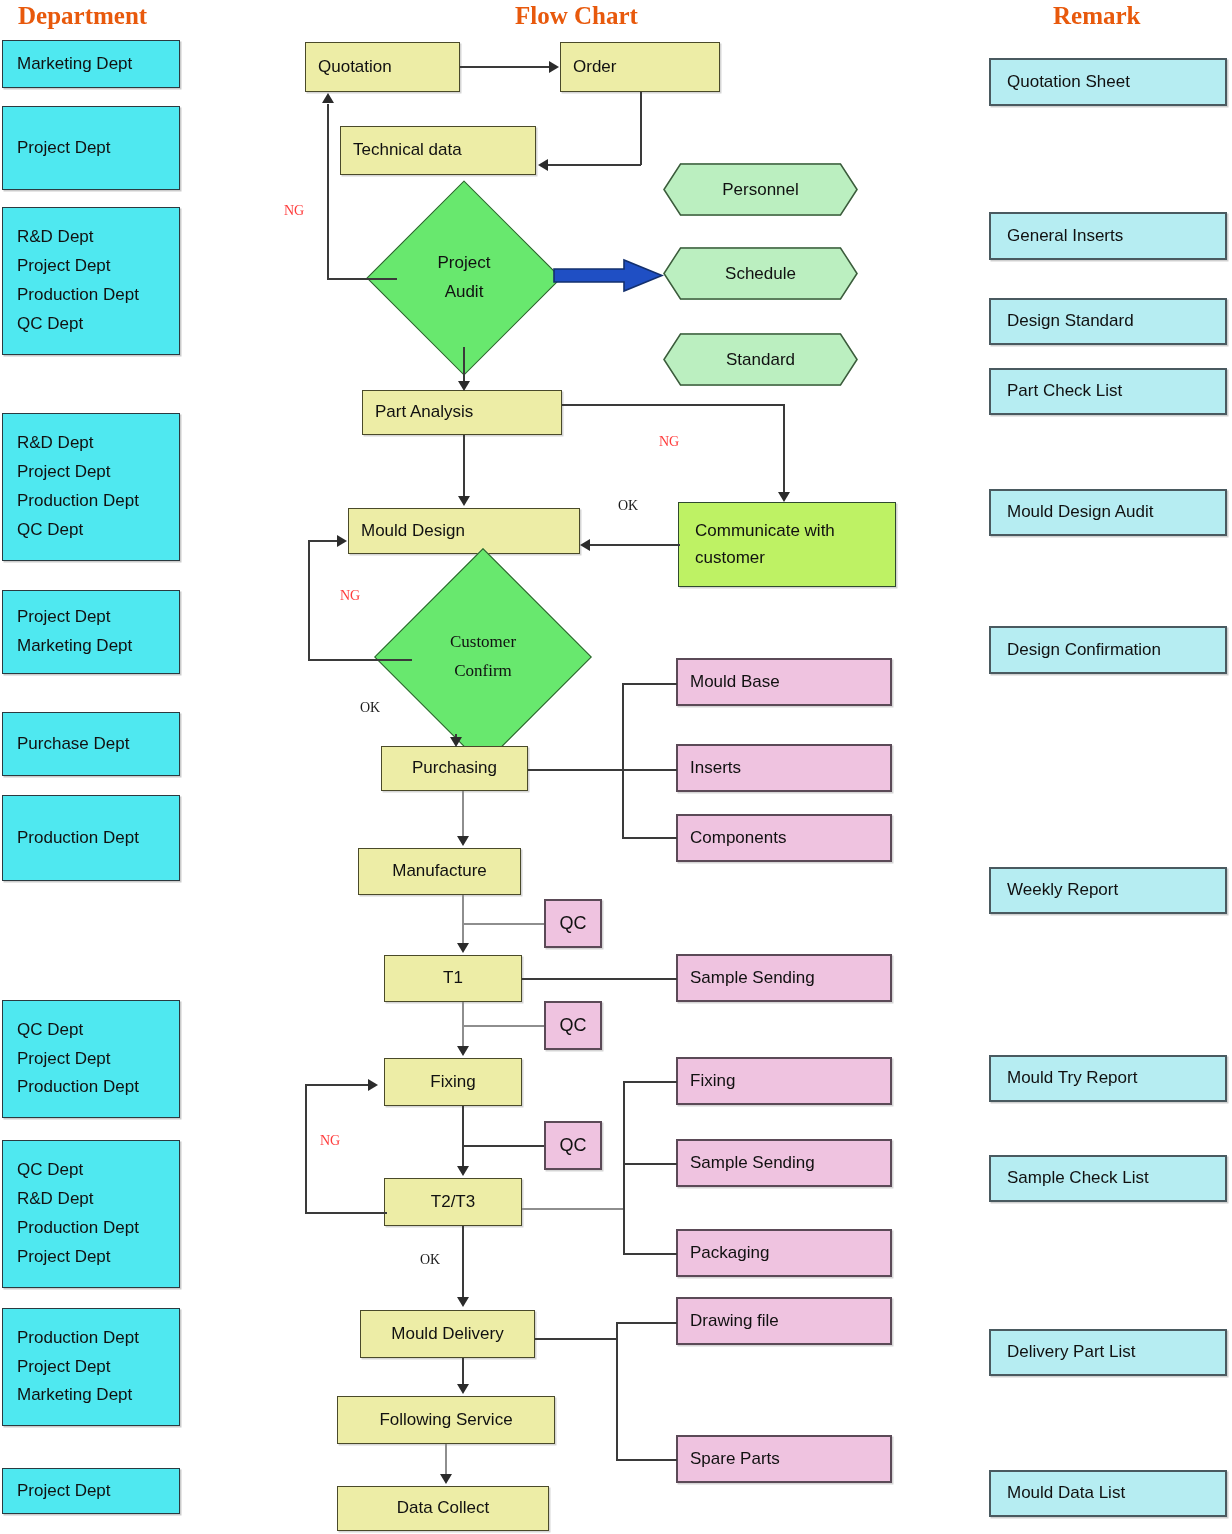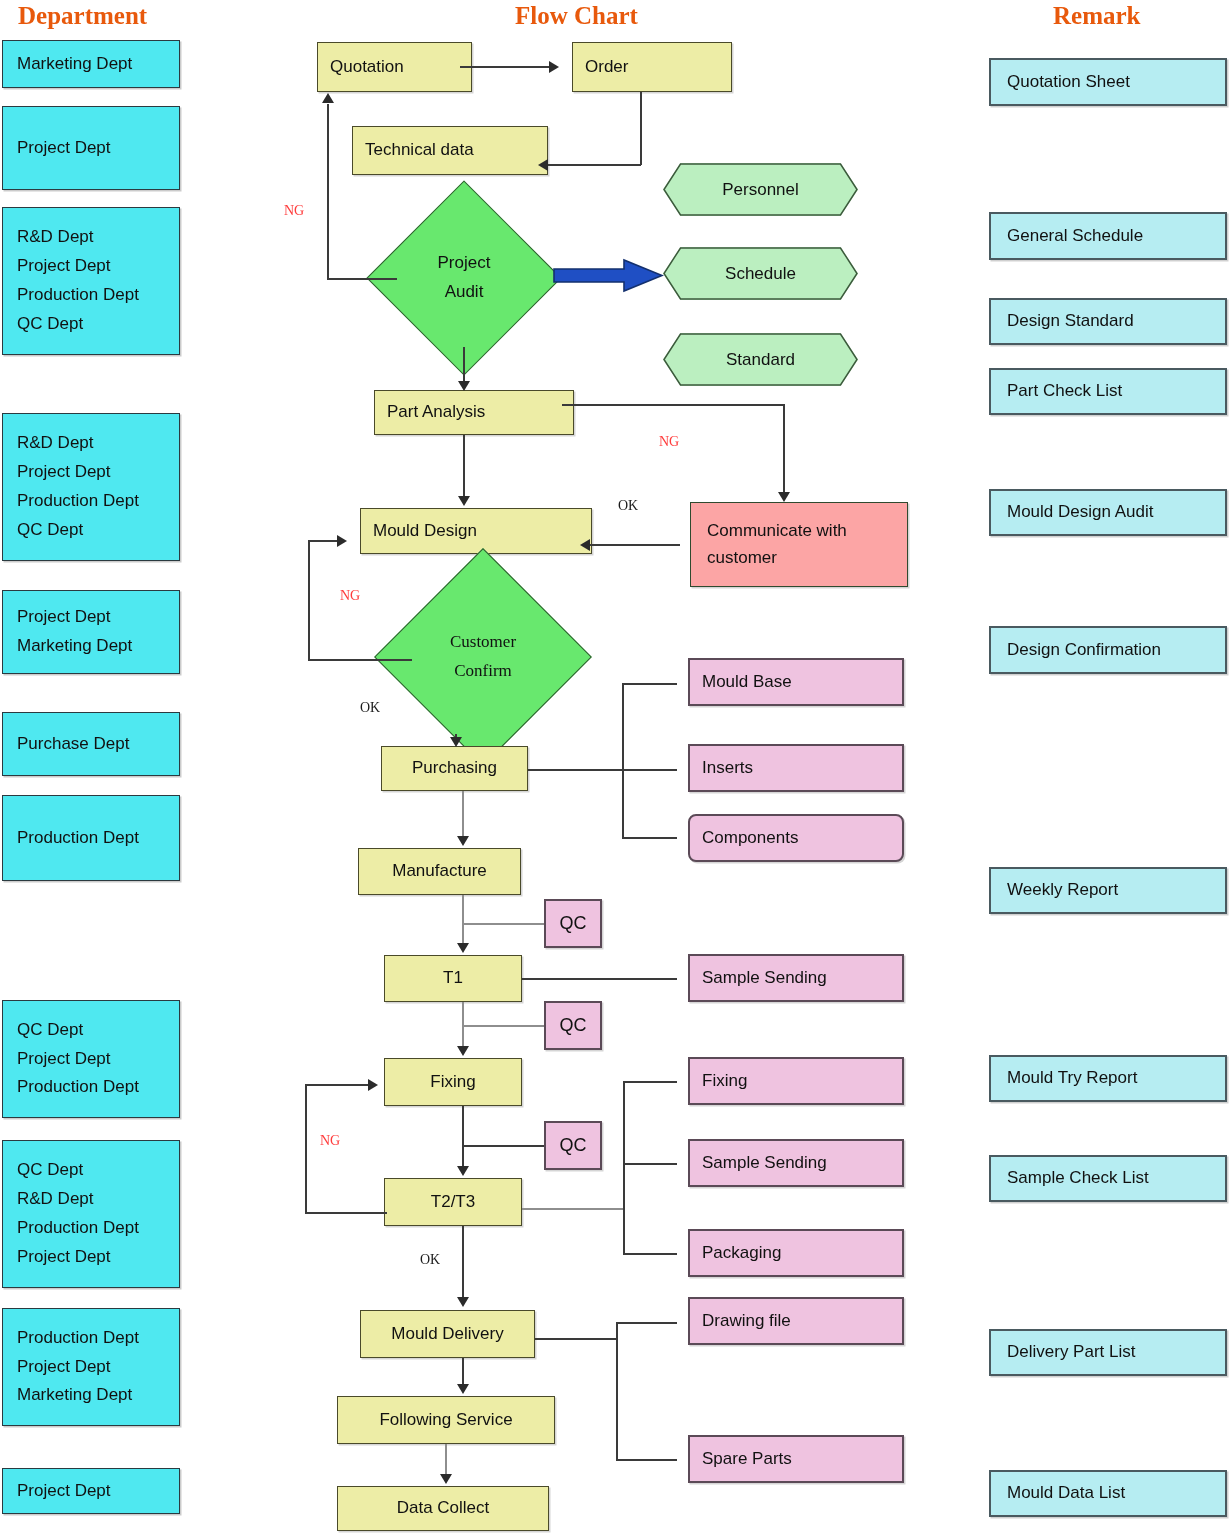--- a/index.html
+++ b/index.html
@@ -29,21 +29,21 @@
     position:absolute;
     display:flex;
     align-items:center;
     border:1.5px solid #3b3b3b;
     font-size:17px;
     color:#111;
     line-height:1.35;
     padding:0 12px;
   }
   .node.center  { justify-content:center; text-align:center; }
-  .node.left    { justify-content:flex-start; text-align:right;margin-left:12px; }
+  .node.left    { justify-content:flex-start; text-align:right; }
 
   
   .dept {
     background:#4FE8F0;
     border:1.5px solid #2b3a40;
     box-shadow:1.5px 1.5px 0 rgba(140,140,140,.45);
     padding:0 14px;
     align-items:flex-start;
     flex-direction:column;
     justify-content:center;
@@ -58,21 +58,21 @@
   }
 
   
   .proc {
     background:#EDEDA6;
     border:1.5px solid #4a4a2a;
     box-shadow:1.5px 1.5px 0 rgba(150,150,150,.4);
   }
   
   .green-rect {
-    background:#fca5a5;
+    background:#bef264;
     border:1.5px solid #2f4a2f;
     box-shadow:1.5px 1.5px 0 rgba(150,150,150,.4);
     align-items:center;
   }
   .green-rect .g2 { display:block; line-height:1.55; }
   
   .pink {
     background:#EFC3E0;
     border:2px solid #5b4a57;
     box-shadow:1.5px 1.5px 0 rgba(150,150,150,.4);
@@ -192,21 +192,21 @@
   <div class="node dept" style="left:2px; top:1308px; width:178px; height:118px;">
     <span class="line">Production Dept</span>
     <span class="line">Project Dept</span>
     <span class="line">Marketing Dept</span>
   </div>
   <div class="node dept" style="left:2px; top:1468px; width:178px; height:46px;">
     <span class="line">Project Dept</span>
   </div>
 
   <div class="node remark" style="left:989px; top:58px; width:238px; height:48px;">Quotation Sheet</div>
-  <div class="node remark" style="left:989px; top:212px; width:238px; height:48px;">General Schedule</div>
+  <div class="node remark" style="left:989px; top:212px; width:238px; height:48px;">General Inserts</div>
   <div class="node remark" style="left:989px; top:298px; width:238px; height:47px;">Design Standard</div>
   <div class="node remark" style="left:989px; top:368px; width:238px; height:47px;">Part Check List</div>
   <div class="node remark" style="left:989px; top:489px; width:238px; height:47px;">Mould Design Audit</div>
   <div class="node remark" style="left:989px; top:626px; width:238px; height:48px;">Design Confirmation</div>
   <div class="node remark" style="left:989px; top:867px; width:238px; height:47px;">Weekly Report</div>
   <div class="node remark" style="left:989px; top:1055px; width:238px; height:47px;">Mould Try Report</div>
   <div class="node remark" style="left:989px; top:1155px; width:238px; height:47px;">Sample Check List</div>
   <div class="node remark" style="left:989px; top:1329px; width:238px; height:47px;">Delivery Part List</div>
   <div class="node remark" style="left:989px; top:1470px; width:238px; height:47px;">Mould Data List</div>
 
@@ -273,21 +273,21 @@
   <svg class="hex-border" style="left:663px; top:333px;" width="195" height="53">
     <polygon points="17.5,1 177.5,1 194,26.5 177.5,52 17.5,52 1,26.5" fill="none" stroke="#3c5a3c" stroke-width="1.5"></polygon>
   </svg>
 
   <svg class="blue-arrow" style="left:552px; top:258px;" width="112" height="35">
     <polygon points="2,11 72,11 72,2 110,17.5 72,33 72,24 2,24" fill="#1F4FC4" stroke="#13306e" stroke-width="1.6"></polygon>
   </svg>
 
   <div class="node pink left" style="left:676px; top:658px; width:216px; height:48px;">Mould Base</div>
   <div class="node pink left" style="left:676px; top:744px; width:216px; height:48px;">Inserts</div>
-  <div class="node pink left" style="left:676px; top:814px; width:216px; height:48px;border-radius:8px;">Components</div>
+  <div class="node pink left" style="left:676px; top:814px; width:216px; height:48px;">Components</div>
 
   <div class="node pink qc" style="left:544px; top:899px; width:58px; height:49px;">QC</div>
   <div class="node pink left" style="left:676px; top:954px; width:216px; height:48px;">Sample Sending</div>
   <div class="node pink qc" style="left:544px; top:1001px; width:58px; height:49px;">QC</div>
 
   <div class="node pink left" style="left:676px; top:1057px; width:216px; height:48px;">Fixing</div>
   <div class="node pink qc" style="left:544px; top:1121px; width:58px; height:49px;">QC</div>
   <div class="node pink left" style="left:676px; top:1139px; width:216px; height:48px;">Sample Sending</div>
   <div class="node pink left" style="left:676px; top:1229px; width:216px; height:48px;">Packaging</div>
   <div class="node pink left" style="left:676px; top:1297px; width:216px; height:48px;">Drawing file</div>

